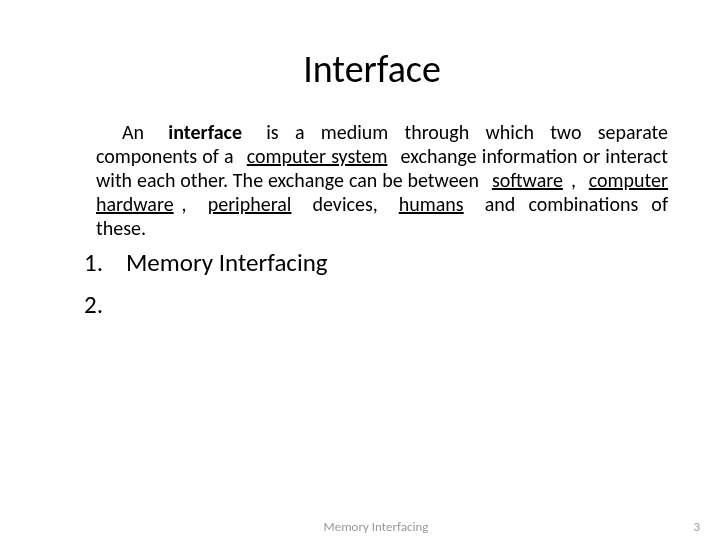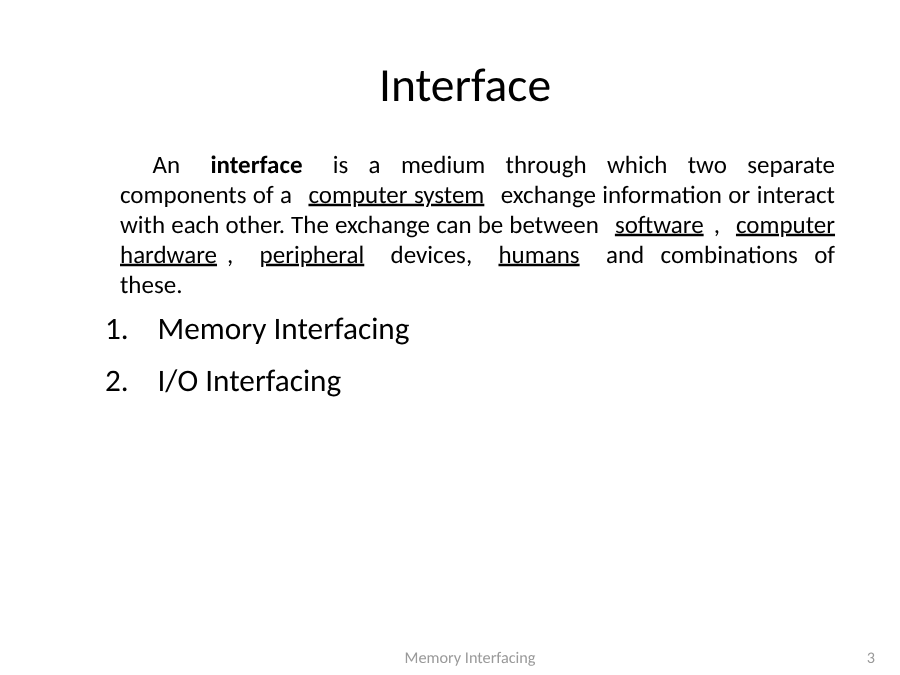--- a/index.html
+++ b/index.html
@@ -76,19 +76,18 @@
     <span class="indent"></span><span>An </span><span class="bold">interface</span><span> is a medium through which two separate components of a </span><span class="ul">computer system</span><span> exchange information or interact with each other. The exchange can be between </span><span class="ul">software</span><span>, </span><span class="ul">computer hardware</span><span>, </span><span class="ul">peripheral</span><span> devices, </span><span class="ul">humans</span><span> and combinations of these.</span>
   </div>
 
   <div class="list">
     <div class="list-item">
       <span class="list-num">1.</span>
       <span>Memory Interfacing</span>
     </div>
     <div class="list-item">
       <span class="list-num">2.</span>
-      <span>I/O Interfacing</span>
     </div>
   </div>
 
   <div class="footer">Memory Interfacing</div>
   <div class="page-num">3</div>
 </div>
 
 </body></html>

